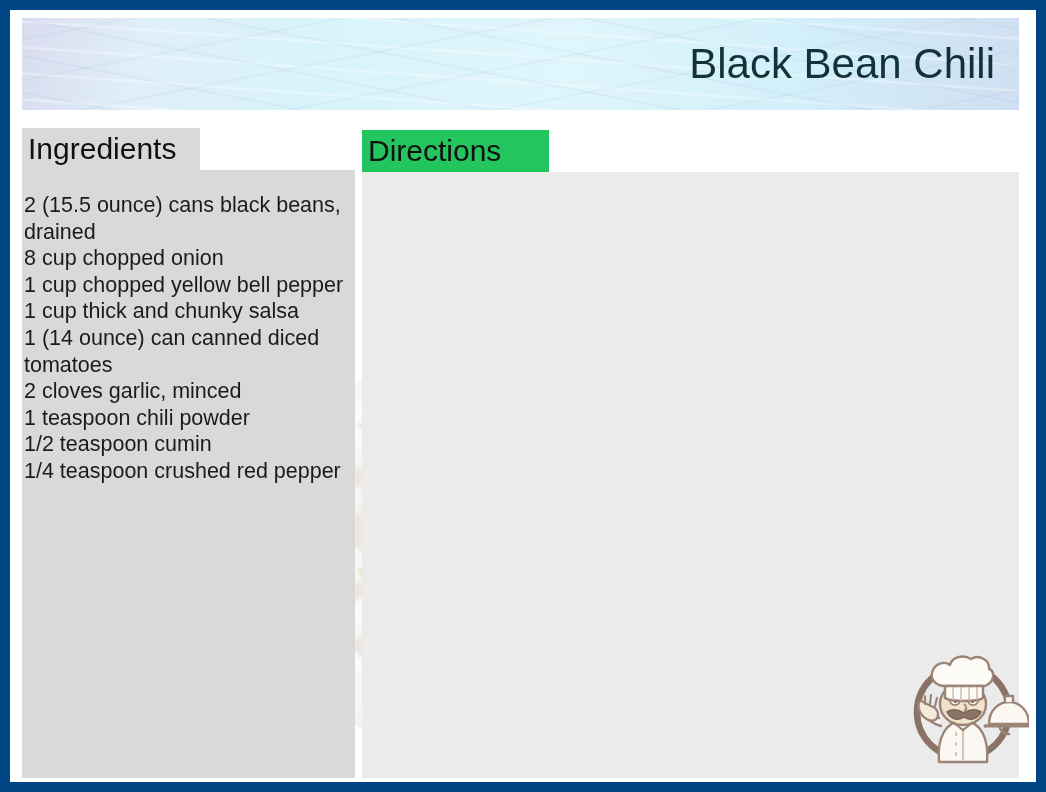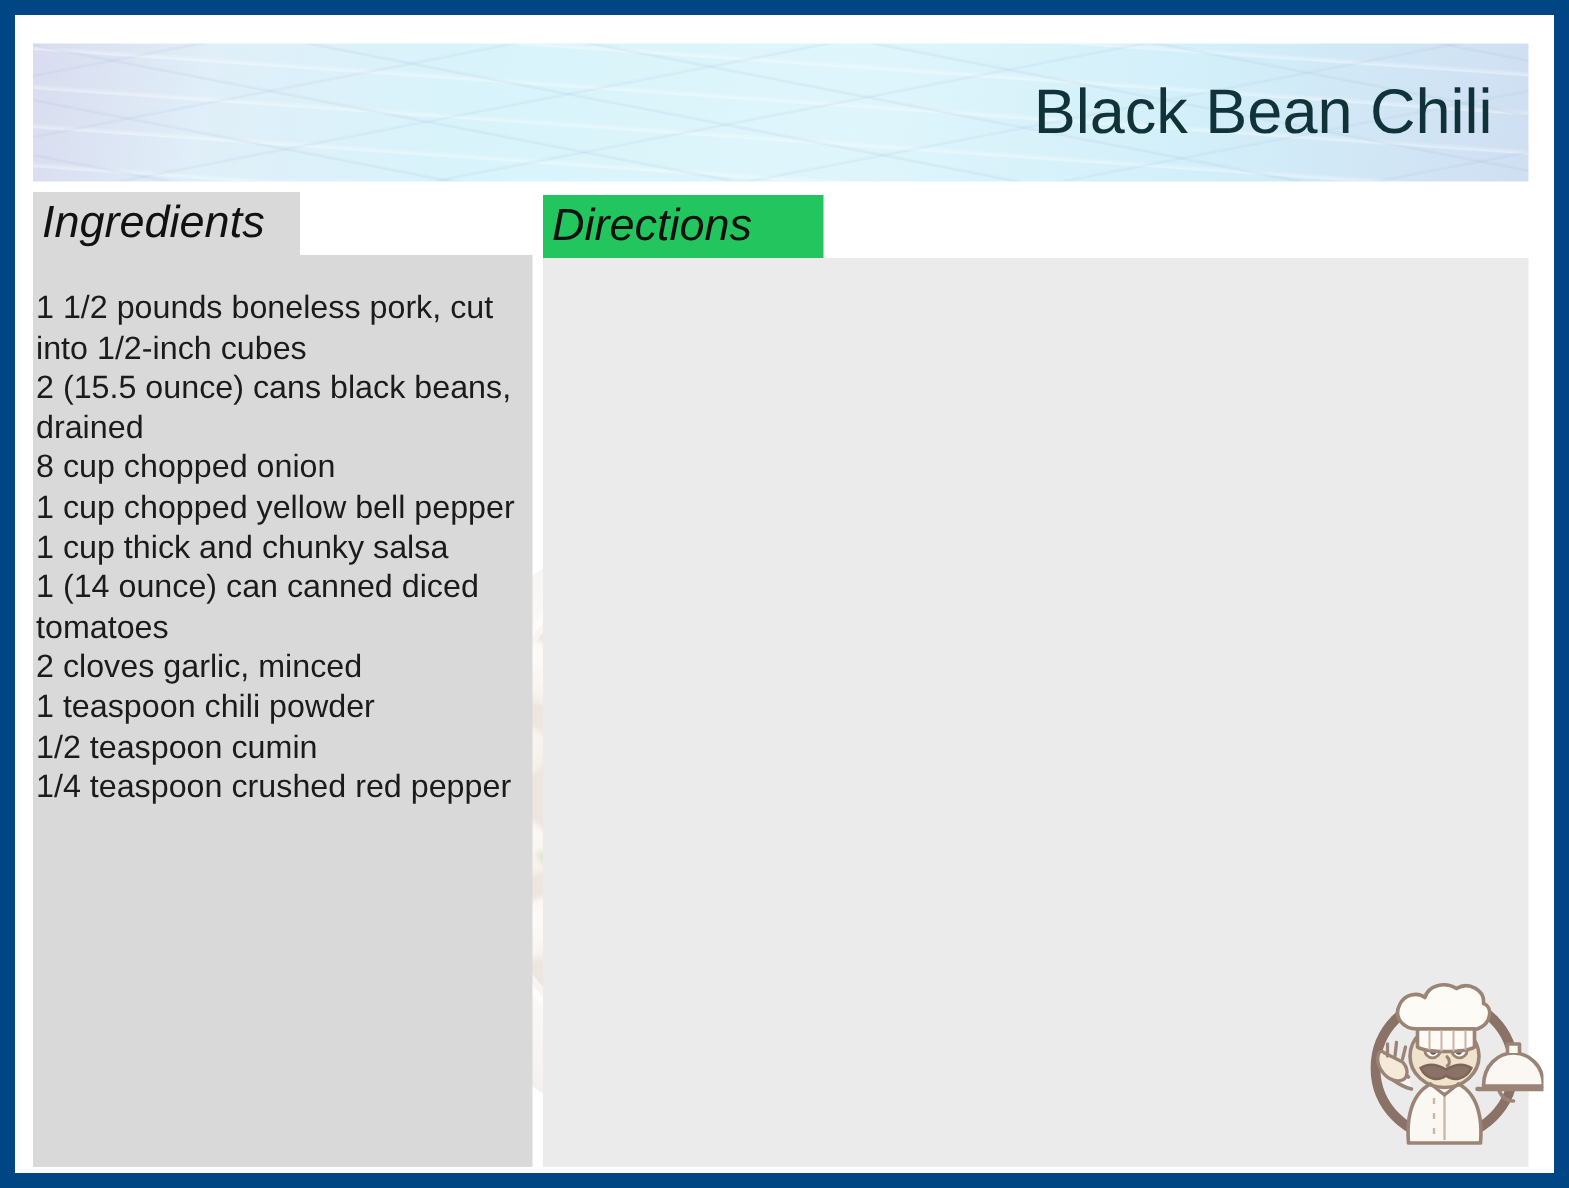--- a/index.html
+++ b/index.html
@@ -37,21 +37,21 @@
     width: 1026px;
     height: 772px;
     background: #ffffff;
     z-index: 1;
   }
 
   
   #title-banner {
     position: absolute;
     left: 22px;
-    top: 29px;
+    top: 18px;
     width: 997px;
     height: 92px;
     z-index: 5;
     background:
       linear-gradient(100deg,
         rgba(215,218,238,0.95) 0%,
         rgba(222,238,248,0.95) 12%,
         rgba(214,243,250,0.95) 30%,
         rgba(221,245,251,0.95) 55%,
         rgba(208,238,249,0.95) 78%,
@@ -104,21 +104,20 @@
     z-index: 14;
     height: 42px;
     display: flex;
     align-items: center;
     padding-left: 6px;
     box-sizing: border-box;
     font-size: 30px;
     color: #111111;
     font-weight: 400;
     font-family: "Liberation Sans", sans-serif;
-    font-style: italic;
   }
   #ingredients-tab {
     left: 22px;
     top: 128px;
     width: 178px;
     background: #d9d9d9;
   }
   #directions-tab {
     left: 362px;
     top: 130px;
@@ -388,21 +387,20 @@
 
       <ellipse cx="255" cy="222" rx="200" ry="190" fill="none" stroke="#ffffff" stroke-opacity="0.55" stroke-width="9"></ellipse>
     </svg>
   </div>
 
   <div id="ingredients-tab" class="col-tab">Ingredients</div>
 
   <div id="directions-tab" class="col-tab">Directions</div>
 
   <div id="ingredients-list">
-      <div class="ing-line">1 1/2 pounds boneless pork, cut into 1/2-inch cubes</div>
       <div class="ing-line">2 (15.5 ounce) cans black beans, drained</div>
       <div class="ing-line">8 cup chopped onion</div>
       <div class="ing-line">1 cup chopped yellow bell pepper</div>
       <div class="ing-line">1 cup thick and chunky salsa</div>
       <div class="ing-line">1 (14 ounce) can canned diced tomatoes</div>
       <div class="ing-line">2 cloves garlic, minced</div>
       <div class="ing-line">1 teaspoon chili powder</div>
       <div class="ing-line">1/2 teaspoon cumin</div>
       <div class="ing-line">1/4 teaspoon crushed red pepper</div>
     </div>

